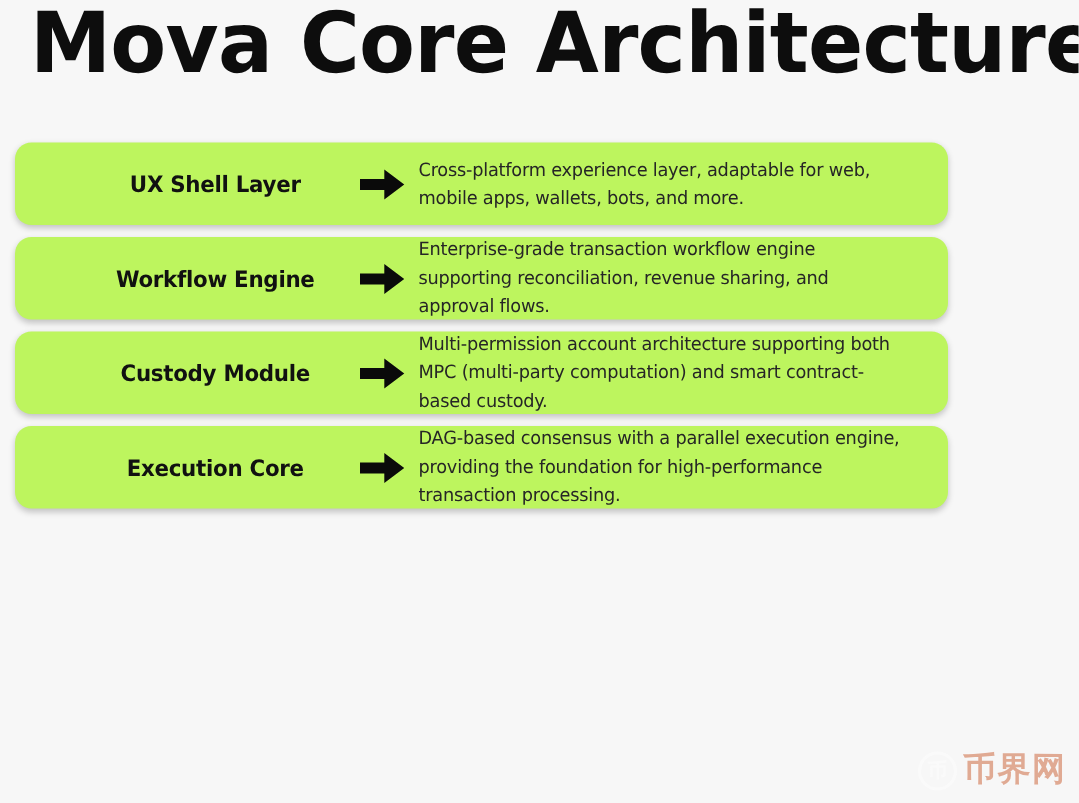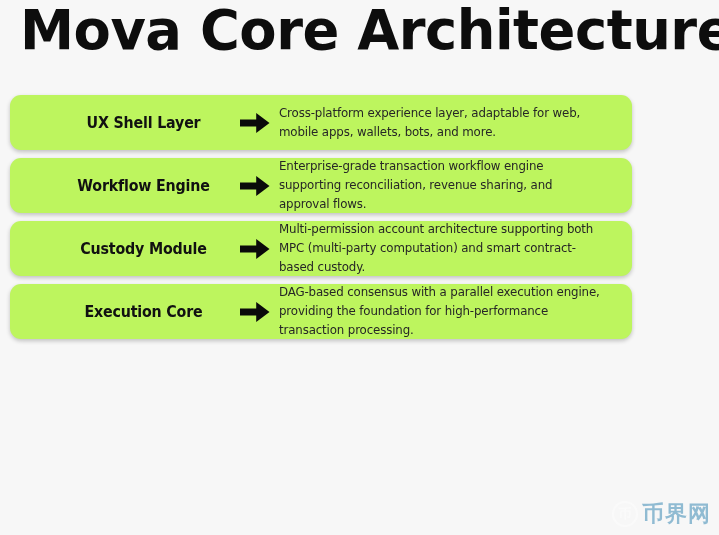--- a/index.html
+++ b/index.html
@@ -116,21 +116,21 @@
     display: flex;
     align-items: center;
     justify-content: center;
     color: #ffffff;
     font-size: 13px;
     font-family: "DejaVu Sans", sans-serif;
     font-weight: 700;
   }
 
   .wm-text {
-    color: #0369a1;
+    color: #c2410c;
     font-size: 22px;
     line-height: 24px;
     font-weight: 700;
     font-family: "DejaVu Sans", sans-serif;
     letter-spacing: 1px;
     text-shadow: 0 0 1px rgba(255,255,255,0.6);
   }
 </style>
 </head>
 <body>

